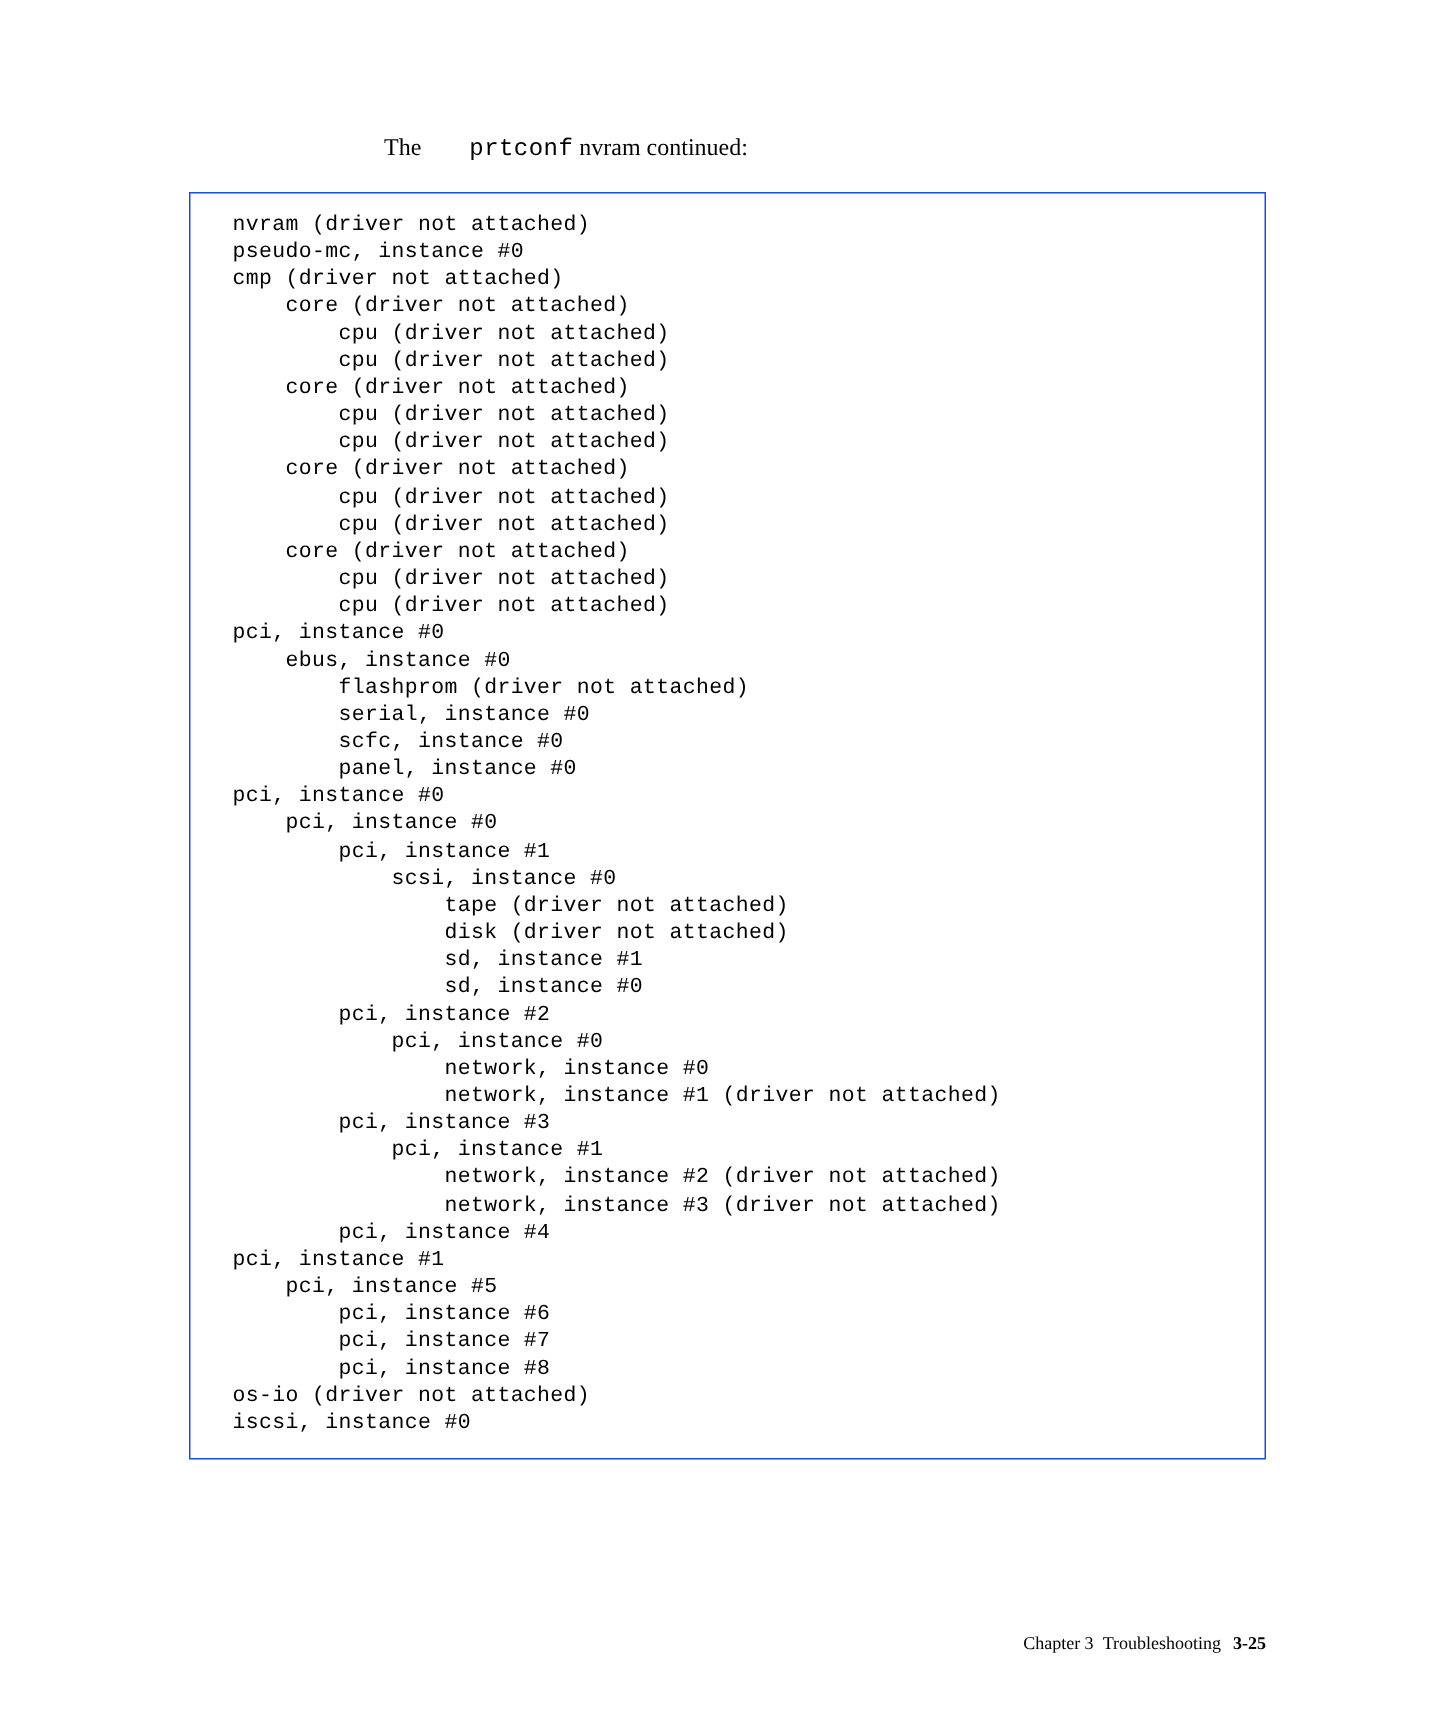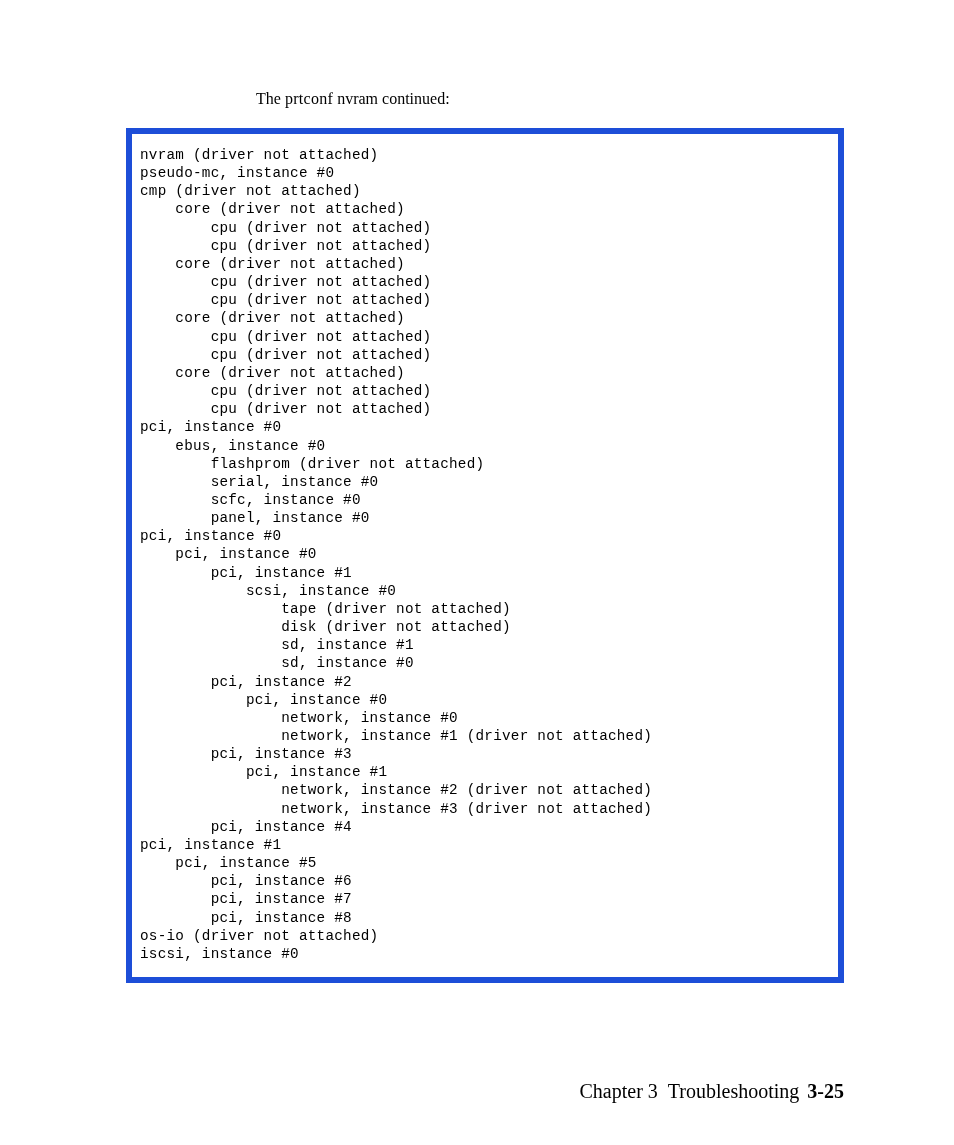--- a/index.html
+++ b/index.html
@@ -15,37 +15,38 @@
   }
   .page {
     padding: 90px 110px 0 126px;
     box-sizing: border-box;
   }
   .lead {
     font-size: 16px;
     margin: 0 0 20px 130px;
   }
   .lead .mono {
-    font-family: Liberation Serif, serif;
+    font-family: Liberation Mono, monospace;
     letter-spacing: 0.3px;
+    margin-left: 28px;
   }
   .codebox {
-    border: 6px solid #1d4ed8;
-    padding: 12px 24px 14px 8px;
+    border: 1px solid #1d4ed8;
+    padding: 12px 24px 14px 28px;
     font-family: "Courier New", Courier, monospace;
     font-size: 14.3px;
     line-height: 1.27;
     white-space: pre;
     letter-spacing: 0.25px;
   }
   .footer {
     position: absolute;
     right: 110px;
     bottom: 42px;
-    font-size: 20px;
+    font-size: 12px;
   }
   .footer .pn {
     font-weight: bold;
     margin-left: 8px;
   }
 </style>
 </head>
 <body>
 
 <div class="page">

